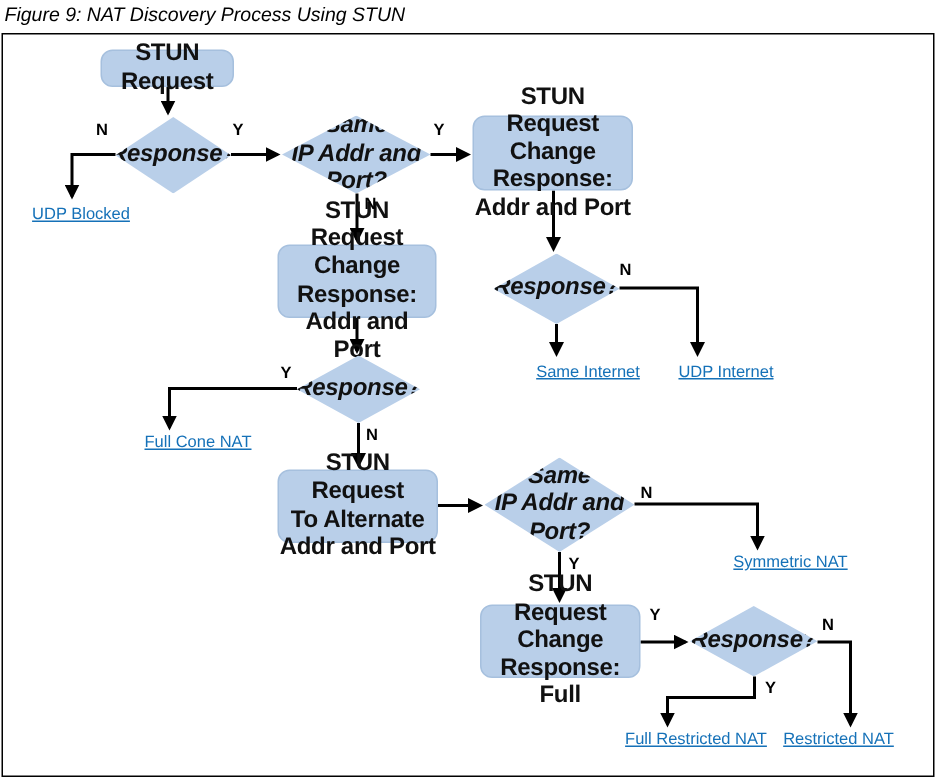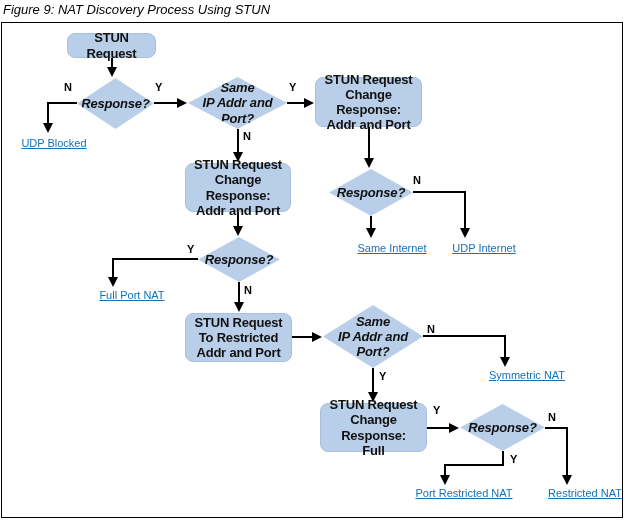--- a/index.html
+++ b/index.html
@@ -4,21 +4,21 @@
 <style>
   html,body { margin:0; padding:0; background:#ffffff; }
   body { font-family:"Liberation Sans", sans-serif; }
   .figure { position:relative; width:626px; height:520px; background:#fff; overflow:hidden; }
   .figure-title { position:absolute; left:3px; top:2px; font-size:13px; font-style:italic; color:#000; white-space:nowrap; }
   .frame { position:absolute; left:1px; top:22px; width:620px; height:494px; border:1px solid #000; background:#fff; }
   .edges { position:absolute; left:0; top:0; width:626px; height:520px; }
   .edges path.edge { fill:none; stroke:var(--line-color,#000); stroke-width:2; }
   .arrowhead { fill:var(--line-color,#000); stroke:none; }
   .node { position:absolute; display:flex; flex-direction:column; align-items:center; justify-content:center;
-          text-align:center; font-weight:bold; font-size:13px; line-height:1.16; color:#111;
+          text-align:center; font-weight:bold; font-size:16px; line-height:1.16; color:#111;
           letter-spacing:-0.2px; box-sizing:border-box; }
   .box { background:var(--node-fill,#b9cfe9); border:1px solid var(--node-border,#a6c0de); border-radius:8px; }
   .diamond { background:var(--node-fill,#b9cfe9); clip-path:polygon(50% 0,100% 50%,50% 100%,0 50%);font-style:italic; }
   .yn { position:absolute; font-weight:bold; font-size:11px; color:#000; }
   .link { position:absolute; transform:translateX(-50%); white-space:nowrap; font-weight:normal; font-size:11px;
           color:var(--link-blue,#1571b8); text-decoration:underline; cursor:pointer;padding-left:36px; }
 </style>
 </head>
 <body>
 
@@ -63,21 +63,21 @@
   </div>
 
   <div class="node box" style="left:185px; top:163px; width:106px; height:49px;">
     <span>STUN Request</span>
     <span>Change Response:</span>
     <span>Addr and Port</span>
   </div>
 
   <div class="node box" style="left:185px; top:313px; width:107px; height:49px;">
     <span>STUN Request</span>
-    <span>To Restricted</span>
+    <span>To Alternate</span>
     <span>Addr and Port</span>
   </div>
 
   <div class="node box" style="left:320px; top:403px; width:107px; height:49px;">
     <span>STUN Request</span>
     <span>Change Response:</span>
     <span>Full</span>
   </div>
 
   <div class="node diamond" style="left:77px; top:78px; width:77px; height:51px;">
@@ -104,24 +104,24 @@
     <span>Port?</span>
   </div>
 
   <div class="node diamond" style="left:460px; top:404px; width:85px; height:47px;">
     <span>Response?</span>
   </div>
 
   <a class="link" style="left:36px; top:137px;">UDP Blocked</a>
   <a class="link" style="left:374px; top:242px;">Same Internet</a>
   <a class="link" style="left:466px; top:242px;">UDP Internet</a>
-  <a class="link" style="left:114px; top:289px;">Full Port NAT</a>
+  <a class="link" style="left:114px; top:289px;">Full Cone NAT</a>
   <a class="link" style="left:509px; top:369px;">Symmetric NAT</a>
-  <a class="link" style="left:446px; top:487px;">Port Restricted NAT</a>
-  <a class="link" style="left:567px; top:487px;">Restricted NAT</a>
+  <a class="link" style="left:446px; top:487px;">Full Restricted NAT</a>
+  <a class="link" style="left:541px; top:487px;">Restricted NAT</a>
 
   <span class="yn" style="left:64px;  top:81px;">N</span>
   <span class="yn" style="left:155px; top:81px;">Y</span>
   <span class="yn" style="left:289px; top:81px;">Y</span>
   <span class="yn" style="left:243px; top:130px;">N</span>
   <span class="yn" style="left:413px; top:174px;">N</span>
   <span class="yn" style="left:187px; top:243px;">Y</span>
   <span class="yn" style="left:244px; top:284px;">N</span>
   <span class="yn" style="left:427px; top:323px;">N</span>
   <span class="yn" style="left:379px; top:370px;">Y</span>

